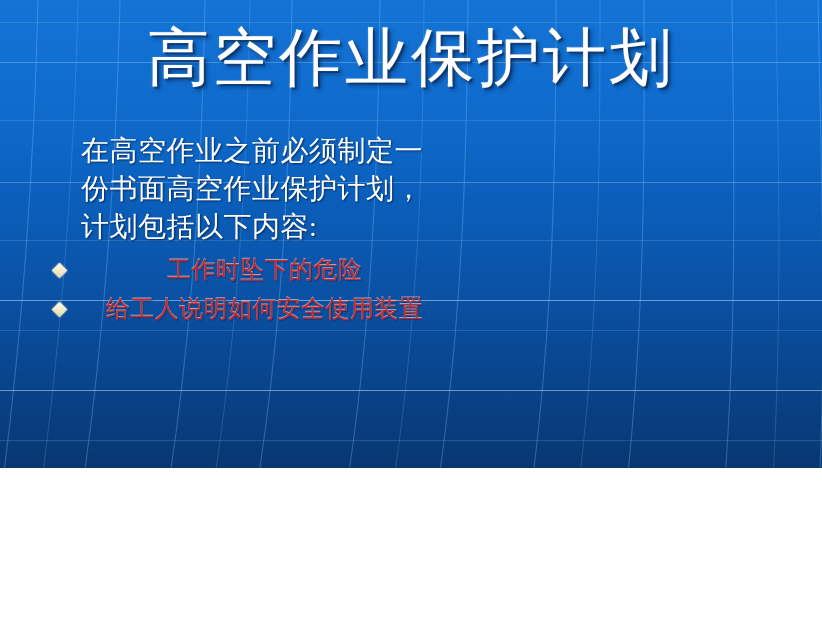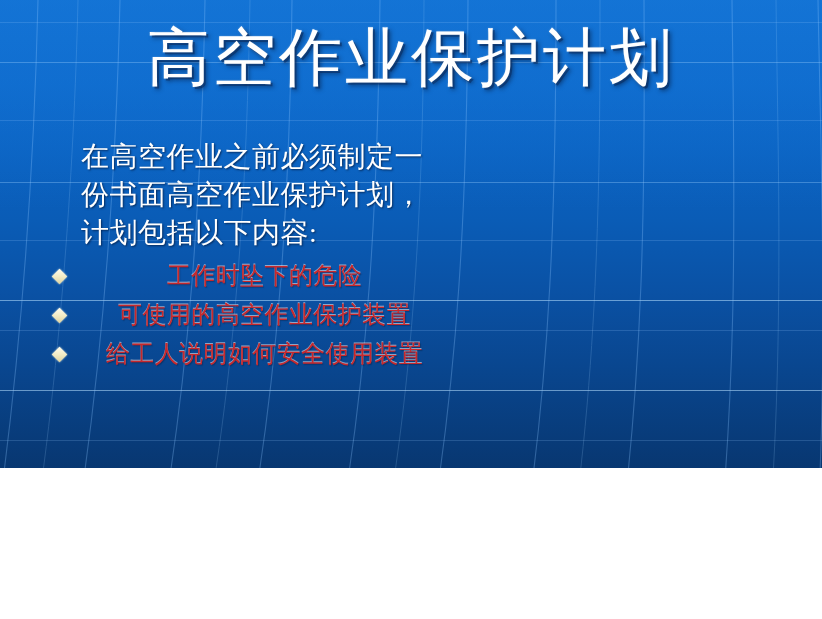--- a/index.html
+++ b/index.html
@@ -89,21 +89,21 @@
        2px 2px 0 rgba(10,40,90,0.55),
        3px 3px 4px rgba(6,26,60,0.55),
        0 0 2px rgba(255,255,255,0.35);
     white-space: nowrap;
   }
 
   
   .body-block {
     position: absolute;
     left: 48px;
-    top: 138px;
+    top: 132px;
     width: 400px;
   }
 
   .intro-para {
     margin: 0 0 8px 0;
     padding-left: 33px;
     font-family: "Liberation Serif", "DejaVu Serif", serif;
     font-size: 28px;
     line-height: 38px;
     color: #ffffff;
@@ -209,24 +209,20 @@
 
       <p class="intro-para">在高空作业之前必须制定一份书面高空作业保护计划，计划包括以下内容:</p>
 
       <ul class="bullet-list">
 
         <li class="bullet-item">
           <span class="bullet-marker"></span>
           <span>工作时坠下的危险</span>
         </li>
 
-        <li class="bullet-item">
-          <span class="bullet-marker"></span>
-          <span>可使用的高空作业保护装置</span>
-        </li>
 
         <li class="bullet-item">
           <span class="bullet-marker"></span>
           <span>给工人说明如何安全使用装置</span>
         </li>
 
 
       </ul>
     </div>
 

